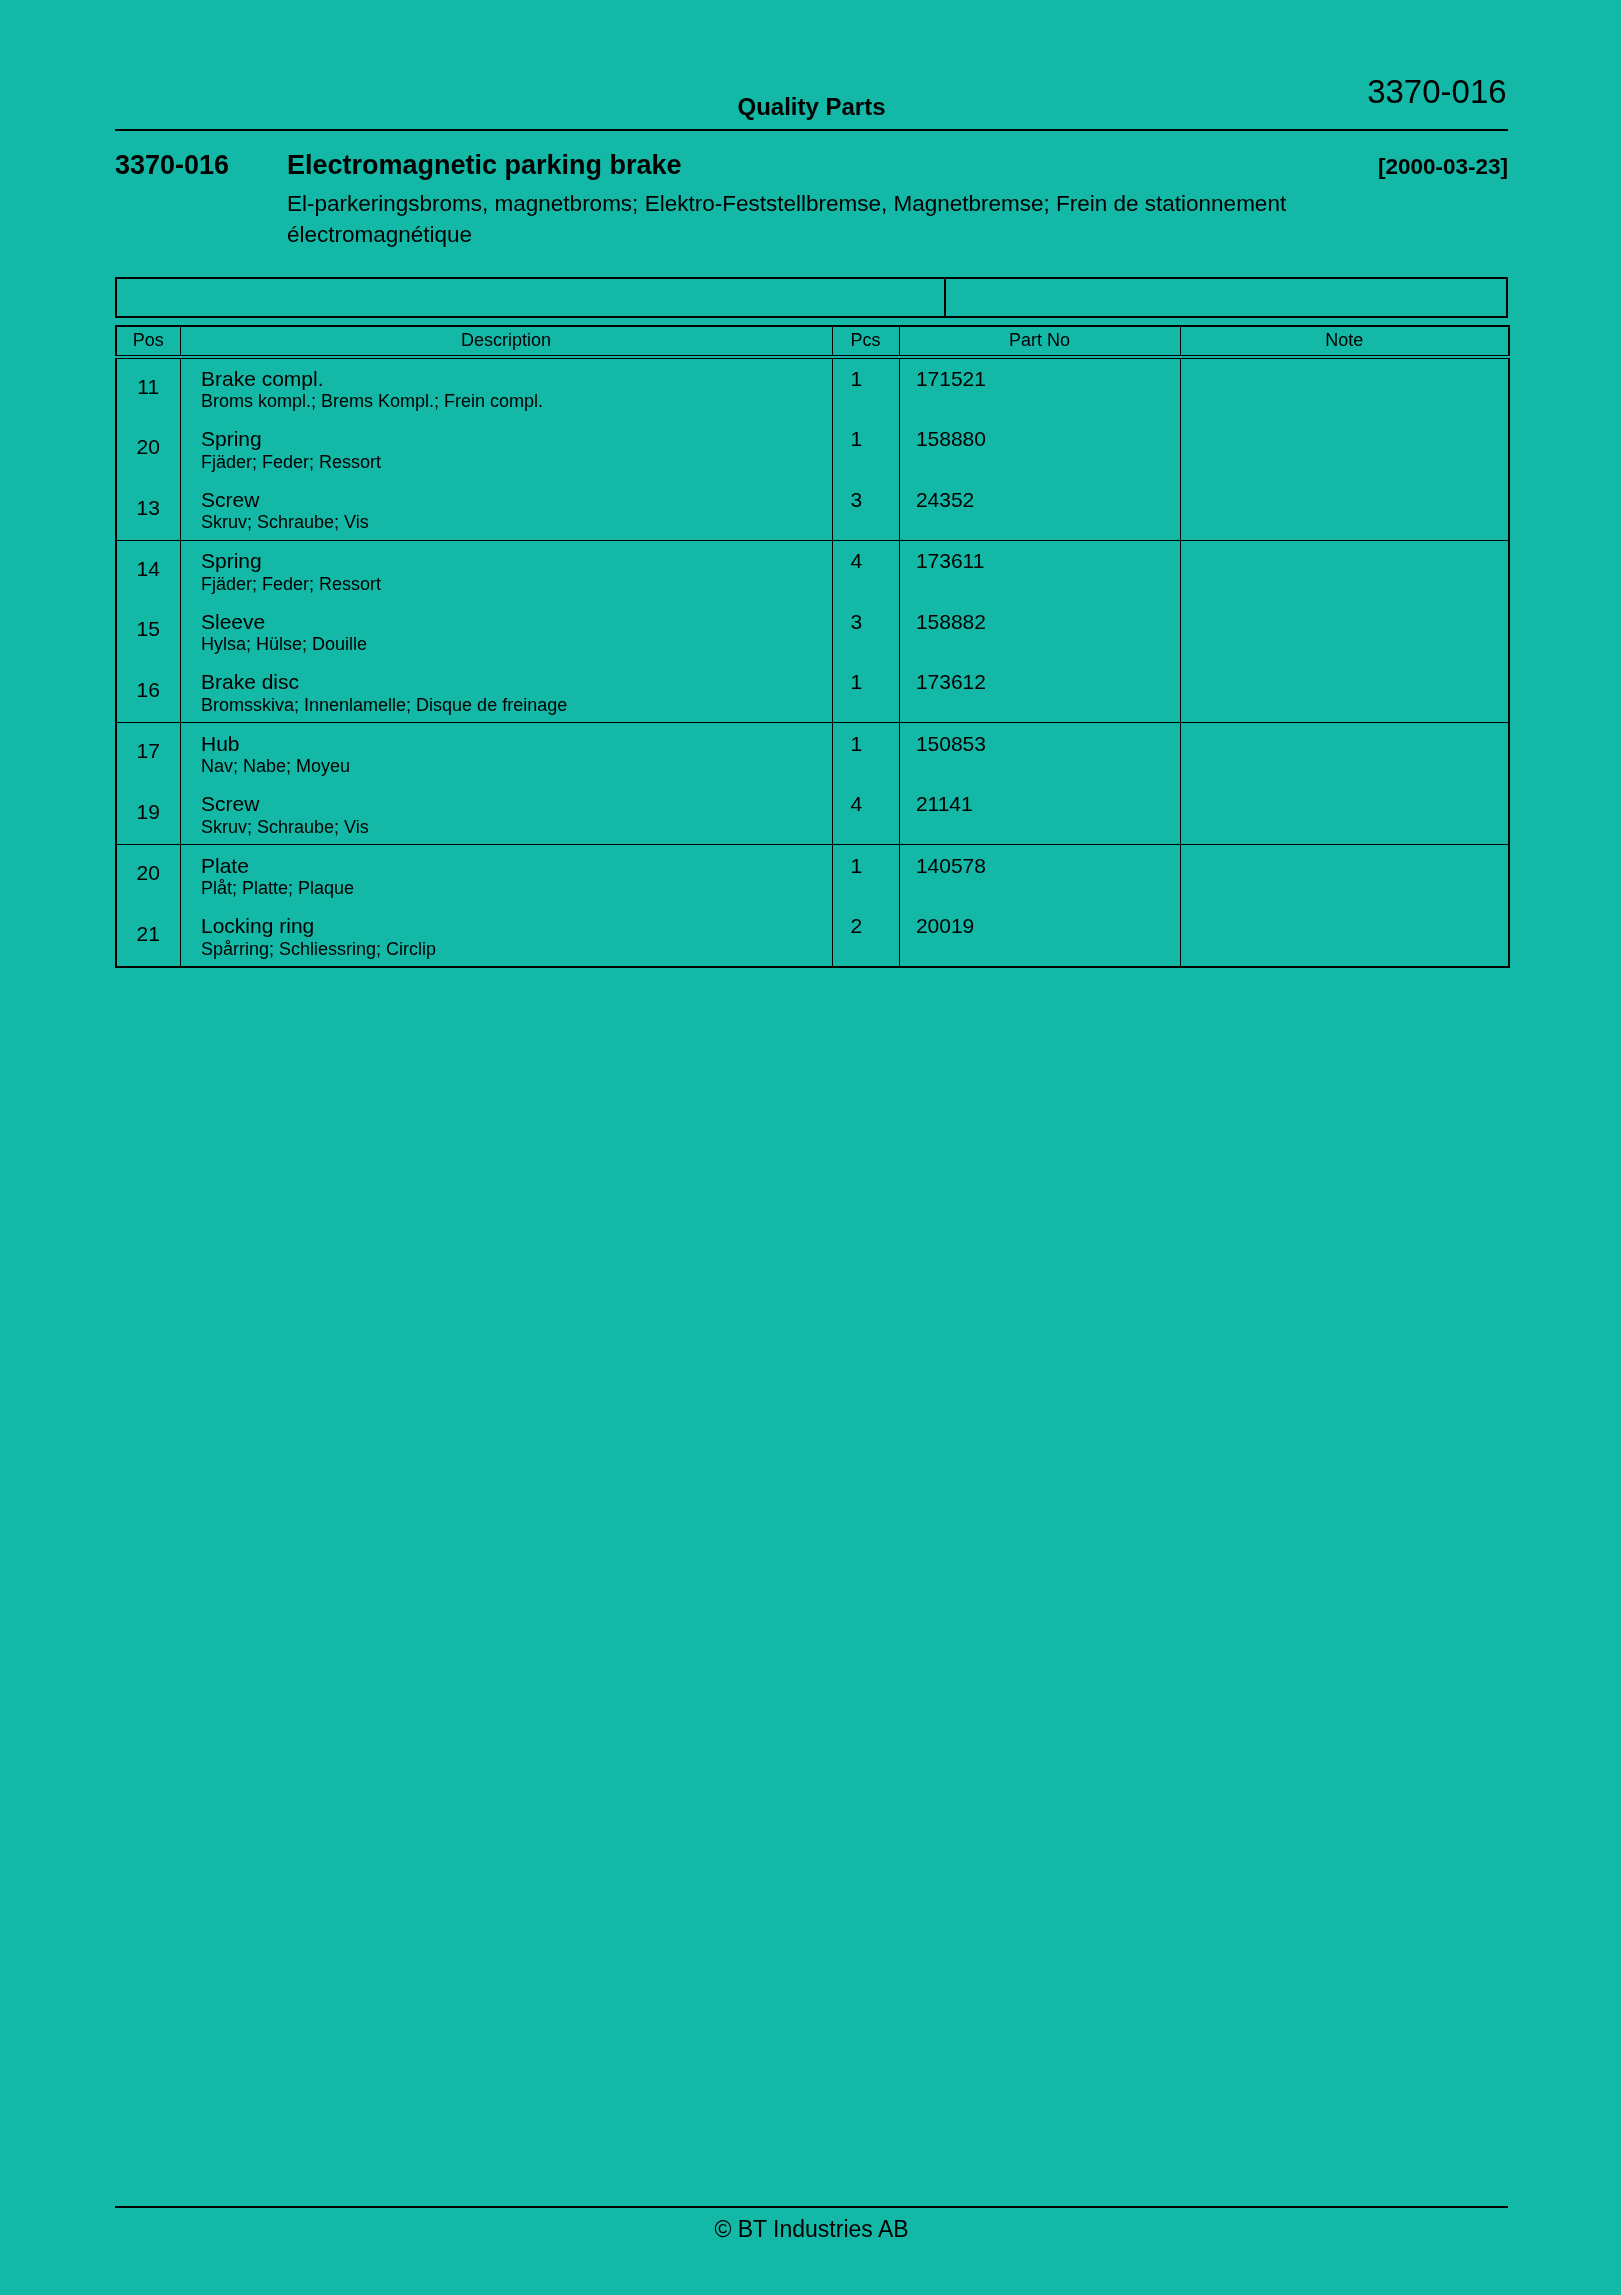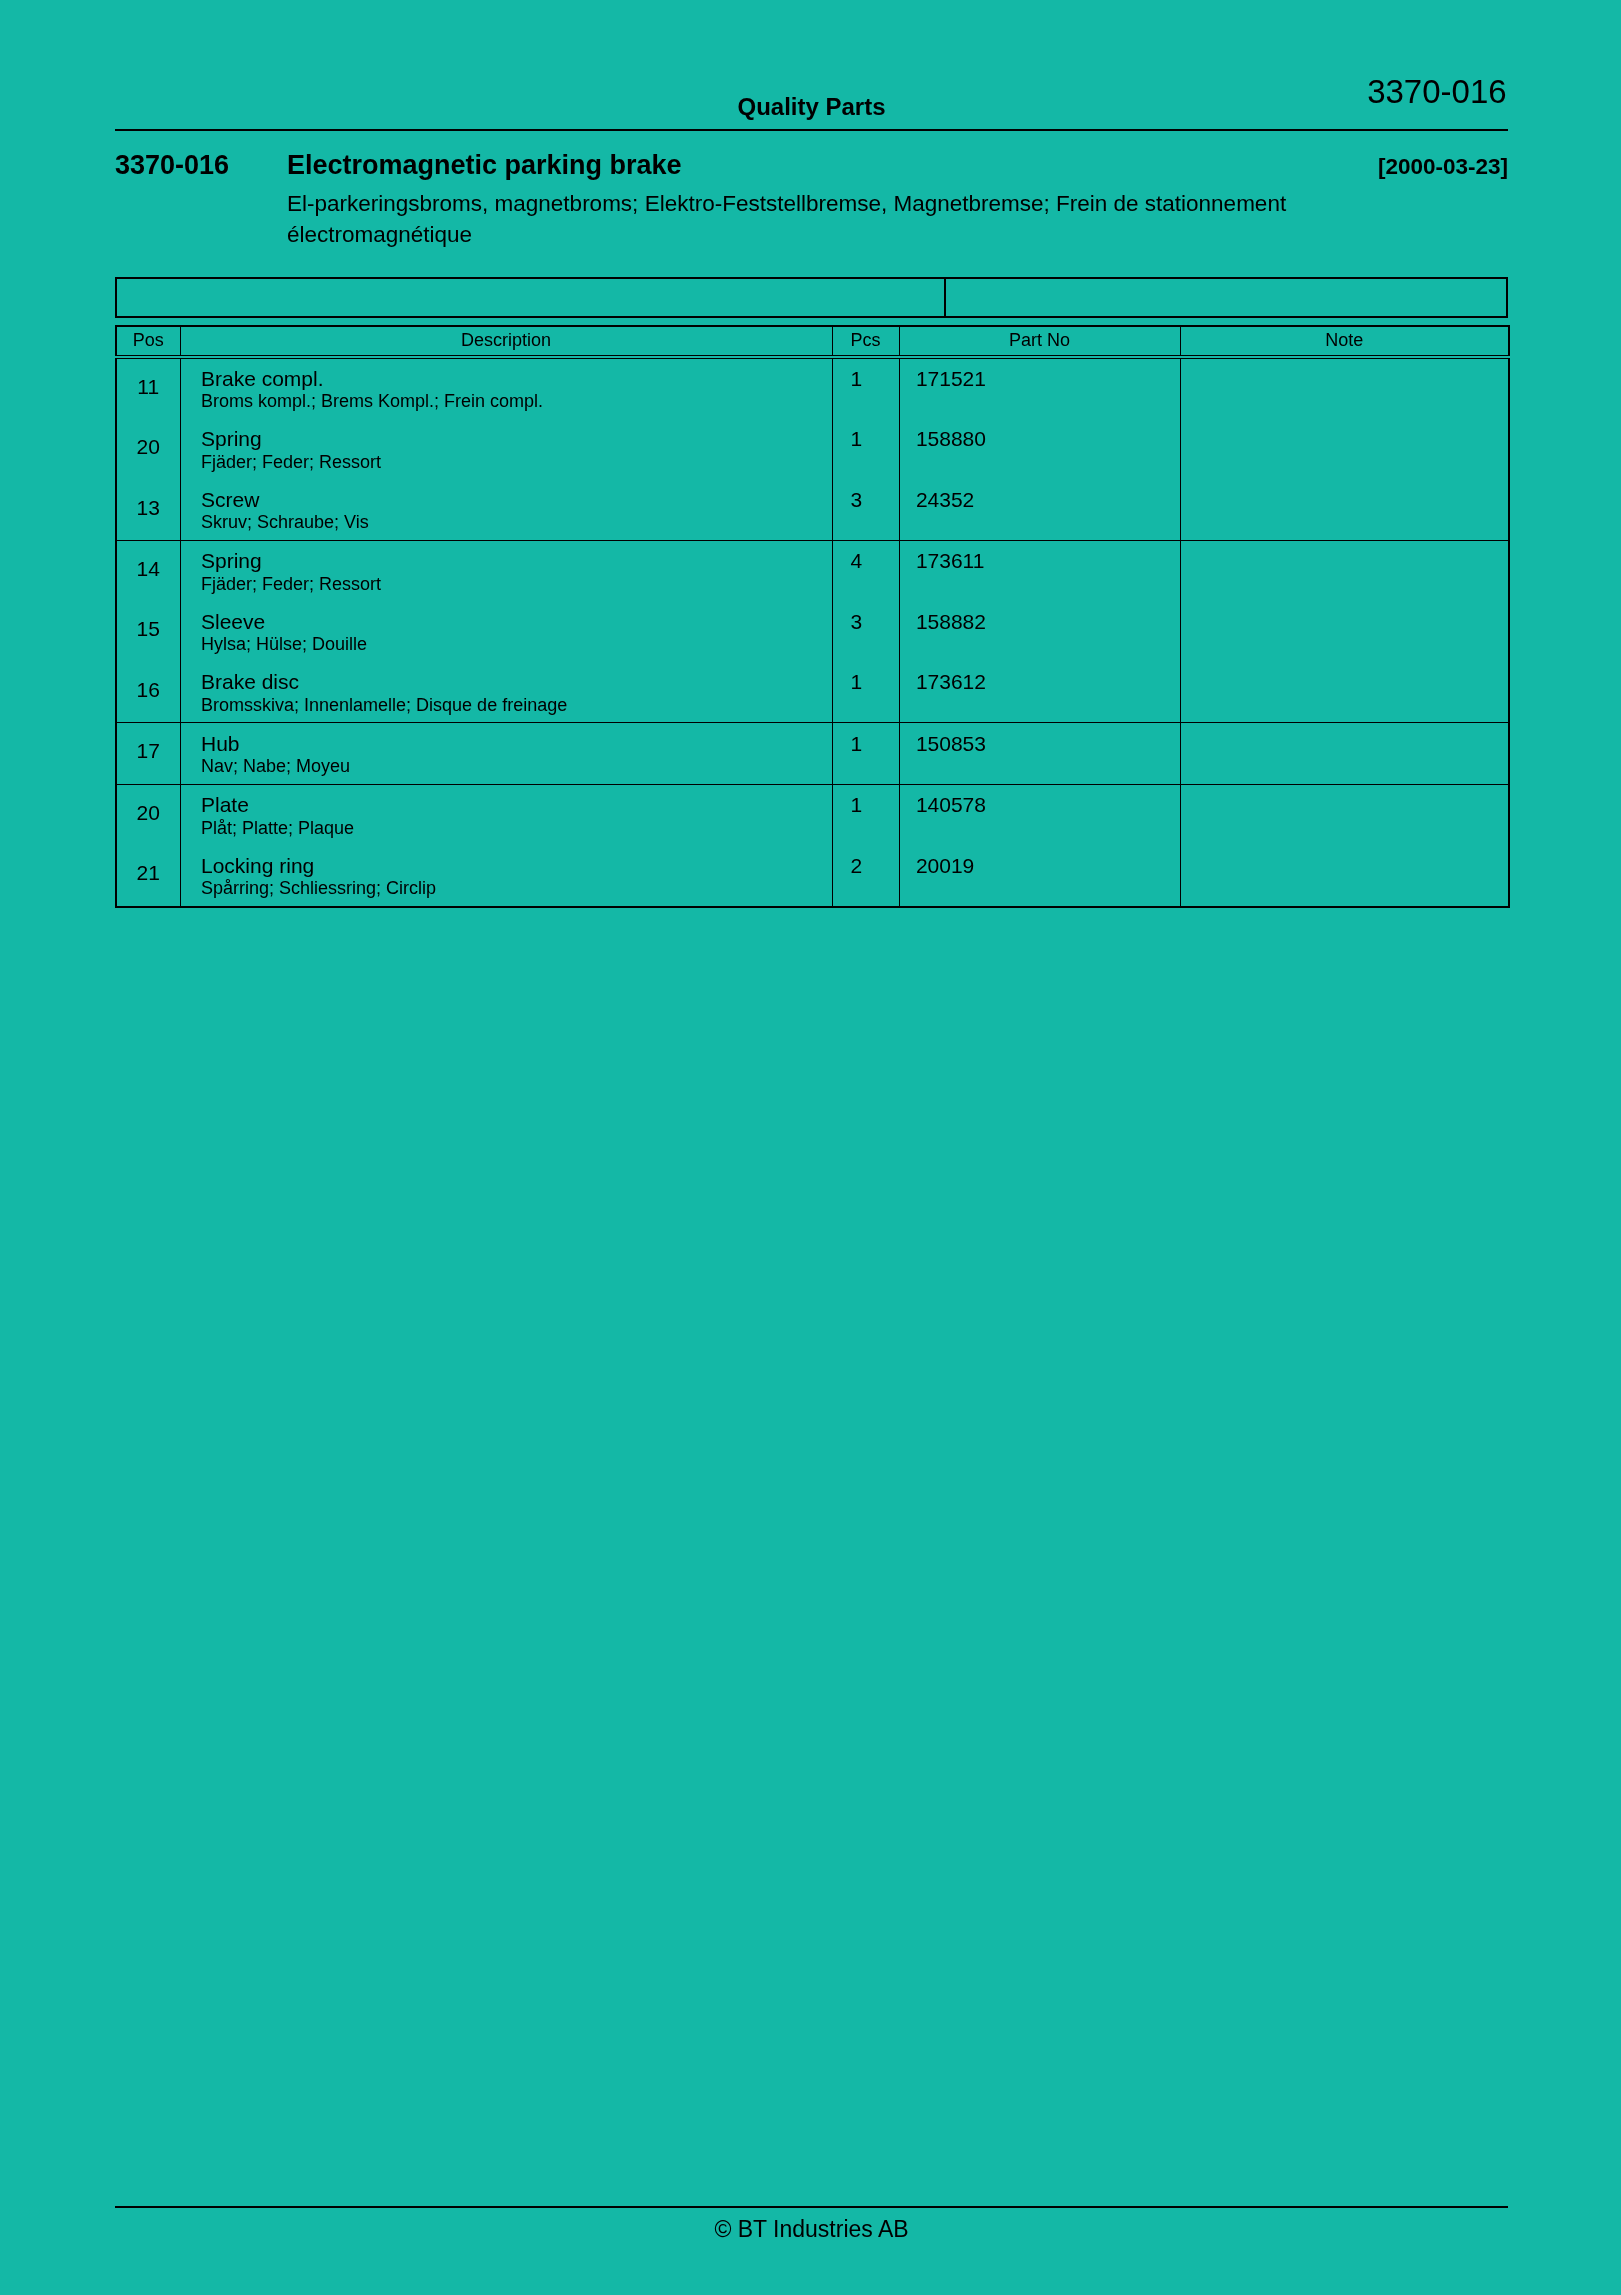--- a/index.html
+++ b/index.html
@@ -185,20 +185,30 @@
             <tr>
               <td class="pos">17</td>
               <td class="desc">
                 <div class="desc-main">Hub</div>
                 <div class="desc-sub">Nav; Nabe; Moyeu</div>
               </td>
               <td class="pcs">1</td>
               <td class="part">150853</td>
               <td class="note"></td>
             </tr>
+            <tr>
+              <td class="pos">19</td>
+              <td class="desc">
+                <div class="desc-main">Screw</div>
+                <div class="desc-sub">Skruv; Schraube; Vis</div>
+              </td>
+              <td class="pcs">4</td>
+              <td class="part">21141</td>
+              <td class="note"></td>
+            </tr>
           </tbody>
           <tbody>
             <tr>
               <td class="pos">20</td>
               <td class="desc">
                 <div class="desc-main">Plate</div>
                 <div class="desc-sub">Plåt; Platte; Plaque</div>
               </td>
               <td class="pcs">1</td>
               <td class="part">140578</td>

